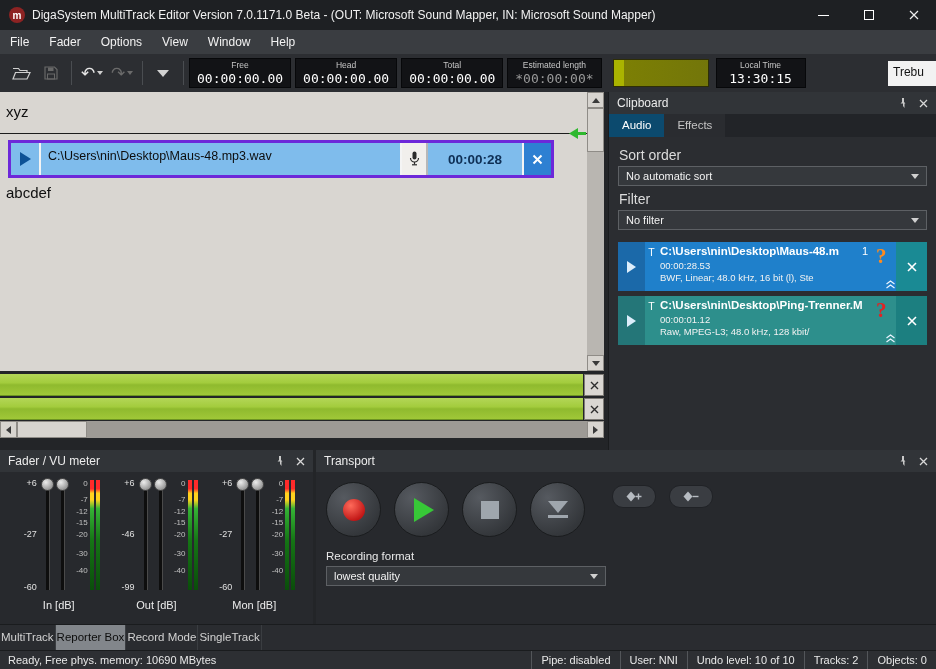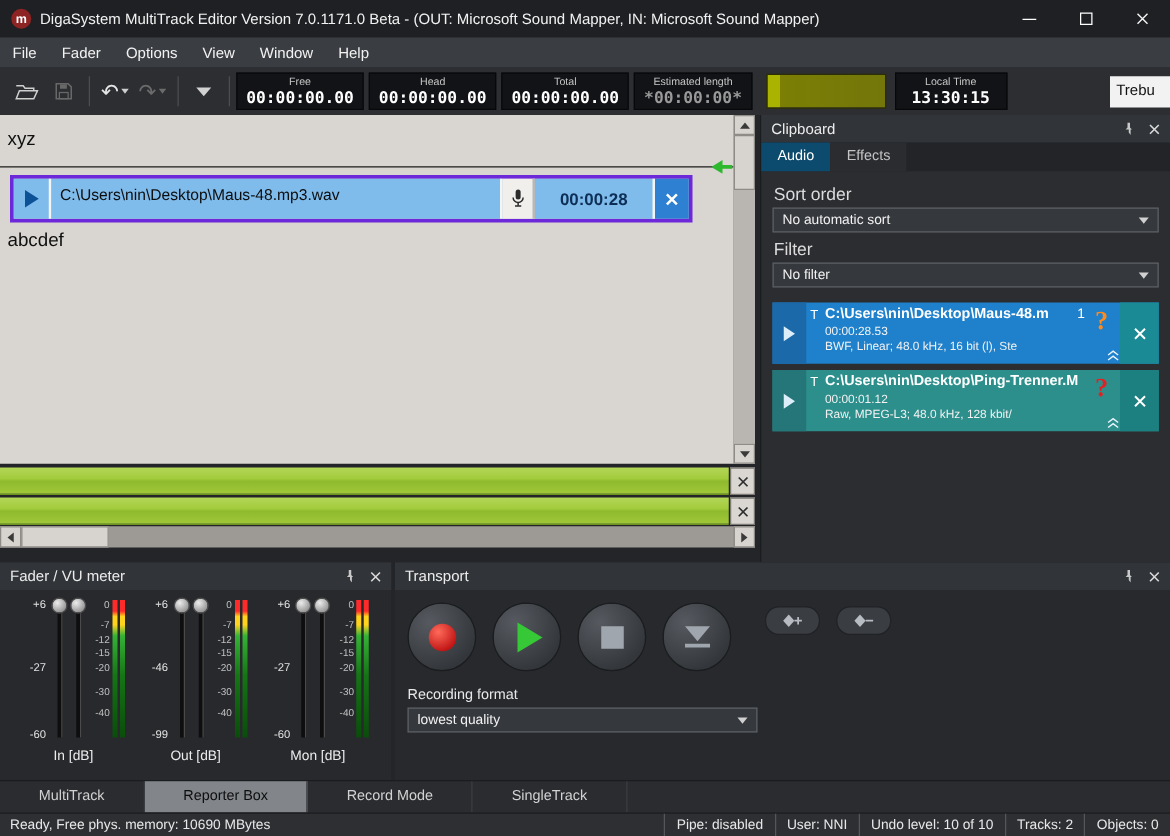--- a/index.html
+++ b/index.html
@@ -26,21 +26,21 @@
   .tool-btn{height:28px;min-width:30px;display:flex;align-items:center;justify-content:center;padding:0 3px}
   .tool-glyph{font-size:17px;color:#e6e6e6;line-height:1}
   .tool-glyph.disabled{color:#6b6b6b}
   .tool-caret{width:0;height:0;border-left:3px solid transparent;border-right:3px solid transparent;border-top:4px solid #cfcfcf;margin-left:2px}
   .tool-caret.disabled{border-top-color:#6b6b6b}
   .big-caret{width:0;height:0;border-left:6px solid transparent;border-right:6px solid transparent;border-top:7px solid #d2d2d2}
   .tsep{width:1px;height:24px;background:#4a4d51;margin:0 5px;flex:none}
   .disp{height:30px;background:#121316;border:1px solid #07080a;padding:1px 7px;display:flex;flex-direction:column;
         align-items:center;justify-content:center;margin-right:4px;min-width:90px}
   .disp-label{font-size:8.5px;color:#c6c6c6;line-height:11px;white-space:nowrap}
-  .disp-value{font-size:13px;font-weight:bold;color:#fff;font-family:"DejaVu Sans Mono",monospace;line-height:15px;white-space:nowrap}
+  .disp-value{font-size:13px;font-weight:normal;color:#fff;font-family:"DejaVu Sans Mono",monospace;line-height:15px;white-space:nowrap}
   .disp-value.dim{color:#9a9a9a}
   .meter{width:96px;height:28px;margin:0 7px;border:1px solid #2e2e06;
          background:linear-gradient(90deg,#aab400 0,#aab400 10px,#7c7f04 10px,#73760a 100%)}
   .fontbox{width:48px;height:25px;background:#f2f2f2;color:#111;font-size:12px;padding:4px 5px;margin-left:auto;
            white-space:nowrap;overflow:hidden;flex:none}
 
   
   .main-row{height:358px;display:flex;flex:none}
   .editor-col{width:604px;display:flex;flex-direction:column;background:#232528}
   .editor-area{height:279px;display:flex;flex:none}
@@ -158,21 +158,21 @@
   .skip-tri{width:0;height:0;border-left:10px solid transparent;border-right:10px solid transparent;border-top:12px solid #9fa6ad}
   .skip-bar{width:20px;height:3px;background:#9fa6ad}
   .sbtn{width:44px;height:23px;border-radius:11px;background:#3a3d42;border:1px solid #202226;
         display:flex;align-items:center;justify-content:center;margin-bottom:26px}
   .sbtn.first{margin-left:14px}
   .tr-format-label{font-size:11.5px;color:#e8e8e8;margin:13px 0 4px}
   .tr-select{width:280px}
 
   
   .tabbar{height:26px;background:#2a2c30;display:flex;flex:none;border-top:1px solid #1a1c1e}
-  .btab{padding:0 31px;line-height:25px;font-size:11.5px;color:#d2d2d2;border-right:1px solid #3a3d41}
+  .btab{padding:0 1px;line-height:25px;font-size:11.5px;color:#d2d2d2;border-right:1px solid #3a3d41}
   .btab.active{background:#82868b;color:#0d0d0d}
   .statusbar{height:19px;background:#2d2f33;display:flex;align-items:stretch;font-size:11px;color:#e8e8e8;flex:none;border-top:1px solid #1a1c1e}
   .sb-left{flex:1;padding:0 8px;display:flex;align-items:center;white-space:nowrap}
   .sb-cell{padding:0 9px;border-left:1px solid #53565a;display:flex;align-items:center;white-space:nowrap}
 </style>
 </head>
 <body>
 
 <div id="app">
 

